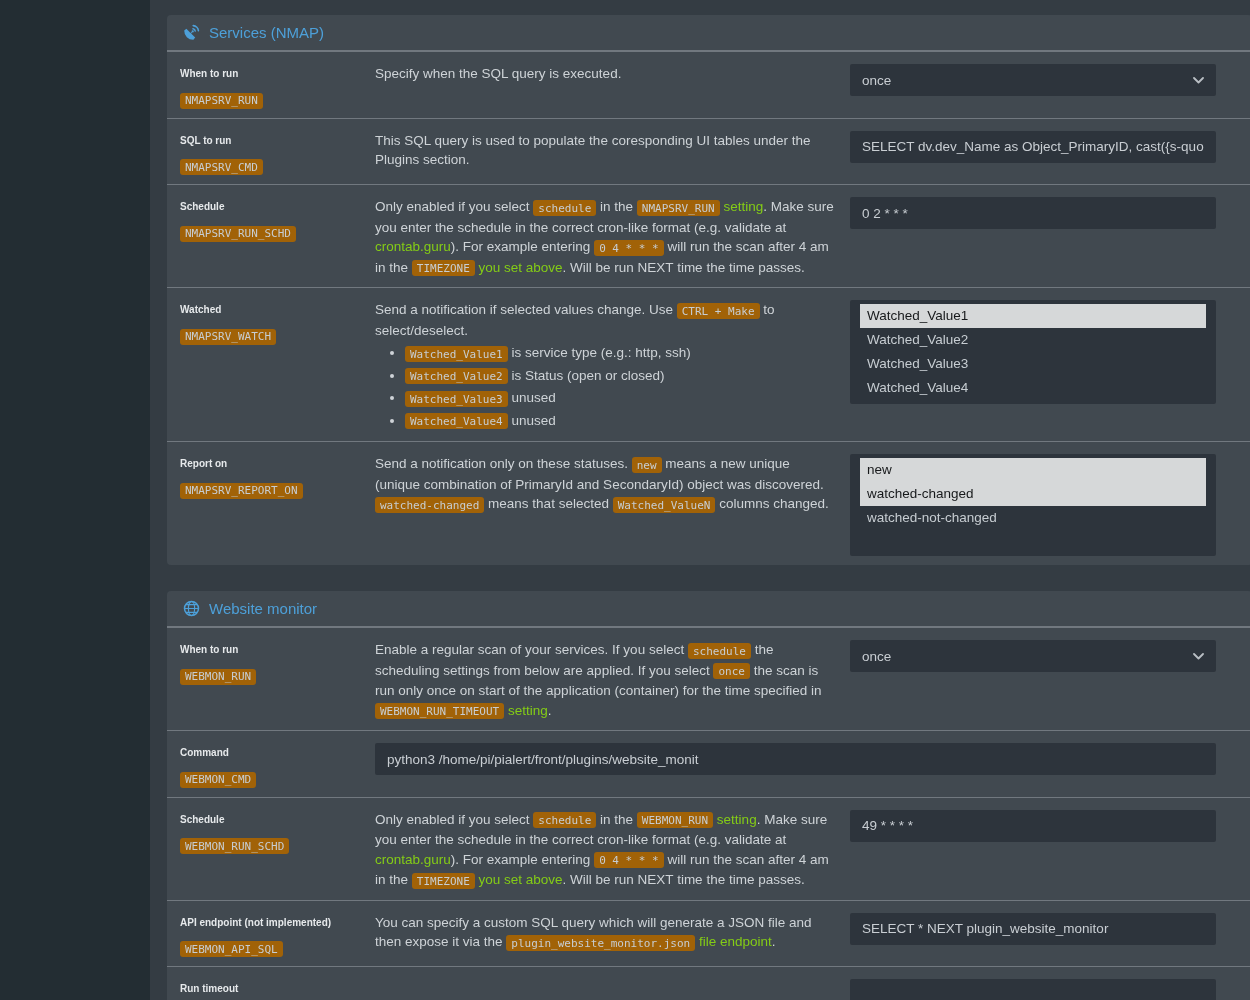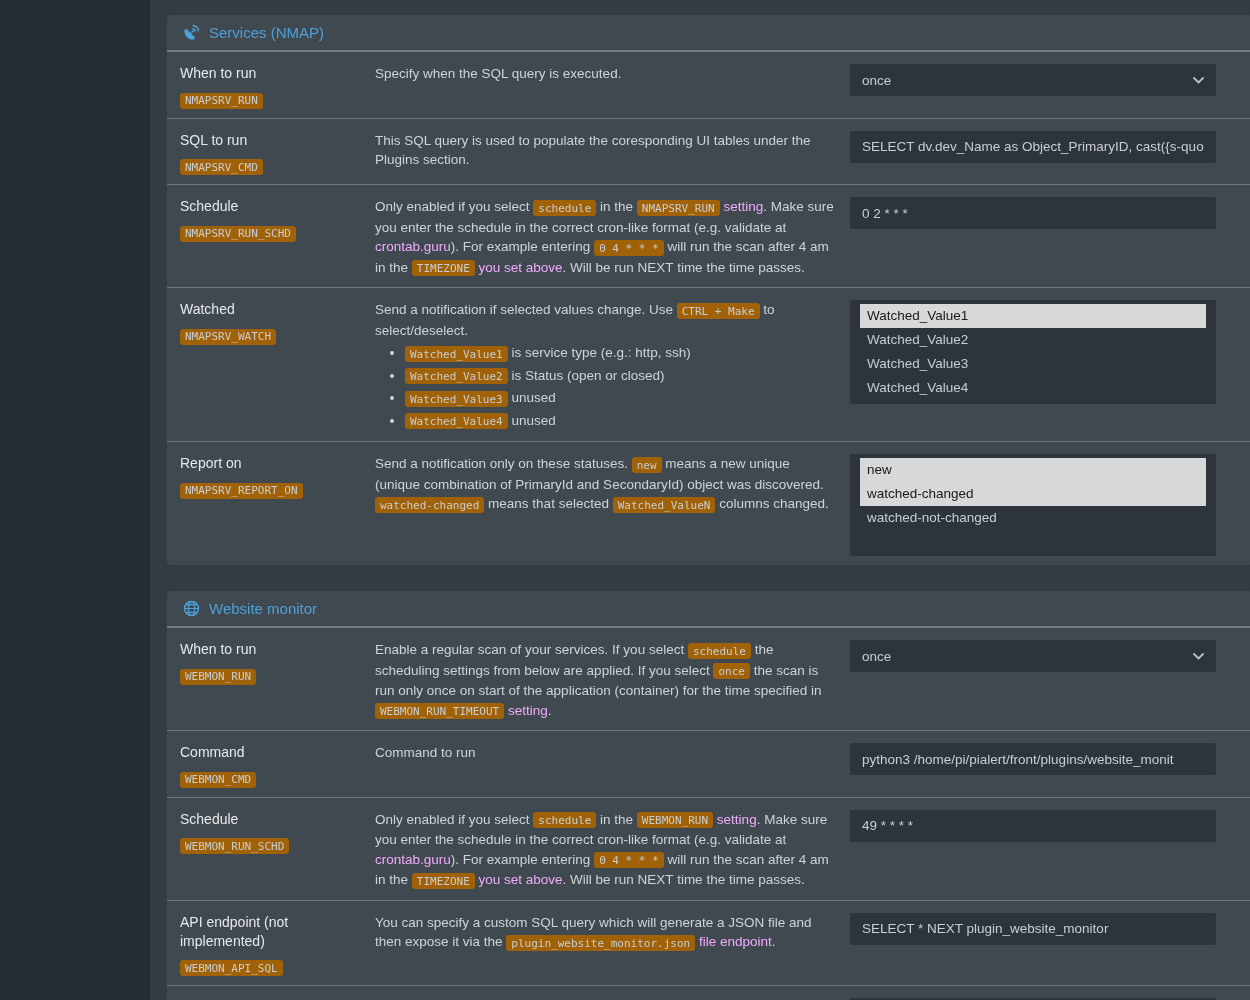--- a/index.html
+++ b/index.html
@@ -20,30 +20,30 @@
     color:#4da0d9; font-size:15px;
   }
   .panel-title { font-weight:400; }
   .icon { display:inline-flex; }
   .icon svg { display:block; }
 
   .row { display:flex; align-items:flex-start; padding:12px 36px 9px 13px; border-top:1px solid #71787f; }
   .row:first-child { border-top:none; }
 
   .cell-name { width:195px; min-width:195px; padding-right:12px; }
-  .row-title { color:#e6e9eb; font-weight:400; font-size:14px; line-height:19px; margin-bottom:7px; }
+  .row-title { color:#e6e9eb; font-weight:700; font-size:10px; line-height:19px; margin-bottom:7px; }
   .row-code { display:inline-block; }
 
   .cell-desc { width:460px; min-width:460px; margin-right:15px; color:#ced3d7; font-size:13.5px; line-height:19.5px; }
   .cell-desc p { margin:0; }
   .code {
     font-family:"DejaVu Sans Mono", monospace; font-size:11px;
     background:#a16207; color:#c7cdd2; padding:1.5px 5px; border-radius:3px; white-space:nowrap;
   }
-  a.link { color:#f0abfc; text-decoration:none; cursor:pointer; }
+  a.link { color:#84cc16; text-decoration:none; cursor:pointer; }
   ul.bullets { margin:2px 0 0 0; padding-left:30px; }
   ul.bullets li { line-height:21.5px; }
 
   .cell-control { flex:1; }
   .select, .text-input, .number-input {
     background:#2d343c; height:32px; border-radius:2px;
     display:flex; align-items:center; padding:0 12px;
     color:#c9ced3; font-size:13.5px;
   }
   .select { justify-content:space-between; cursor:pointer; }
@@ -164,23 +164,20 @@
               <span class="icon">
                 <svg width="11" height="7" viewBox="0 0 11 7">
                   <path d="M1 1 L5.5 5.5 L10 1" fill="none" stroke="#b9bfc4" stroke-width="1.8" stroke-linecap="round" stroke-linejoin="round"></path>
                 </svg>
               </span>
             </div>
           </div>
         </div>
         <div class="row">
           <div class="cell-name"><div class="row-title">Command</div><span class="code row-code">WEBMON_CMD</span></div>
-          <div class="cell-desc">
-            <p><span>Command to run</span></p>
-          </div>
           <div class="cell-control">
             <div class="text-input">
               <span>python3 /home/pi/pialert/front/plugins/website_monit</span>
             </div>
           </div>
         </div>
         <div class="row">
           <div class="cell-name"><div class="row-title">Schedule</div><span class="code row-code">WEBMON_RUN_SCHD</span></div>
           <div class="cell-desc">
             <p><span>Only enabled if you select </span><span class="code">schedule</span><span> in the </span><span class="code">WEBMON_RUN</span><span> </span><a class="link">setting</a><span>. Make sure you enter the schedule in the correct cron-like format (e.g. validate at </span><a class="link">crontab.guru</a><span>). For example entering </span><span class="code">0 4 * * *</span><span> will run the scan after 4 am in the </span><span class="code">TIMEZONE</span><span> </span><a class="link">you set above</a><span>. Will be run NEXT time the time passes.</span></p>

